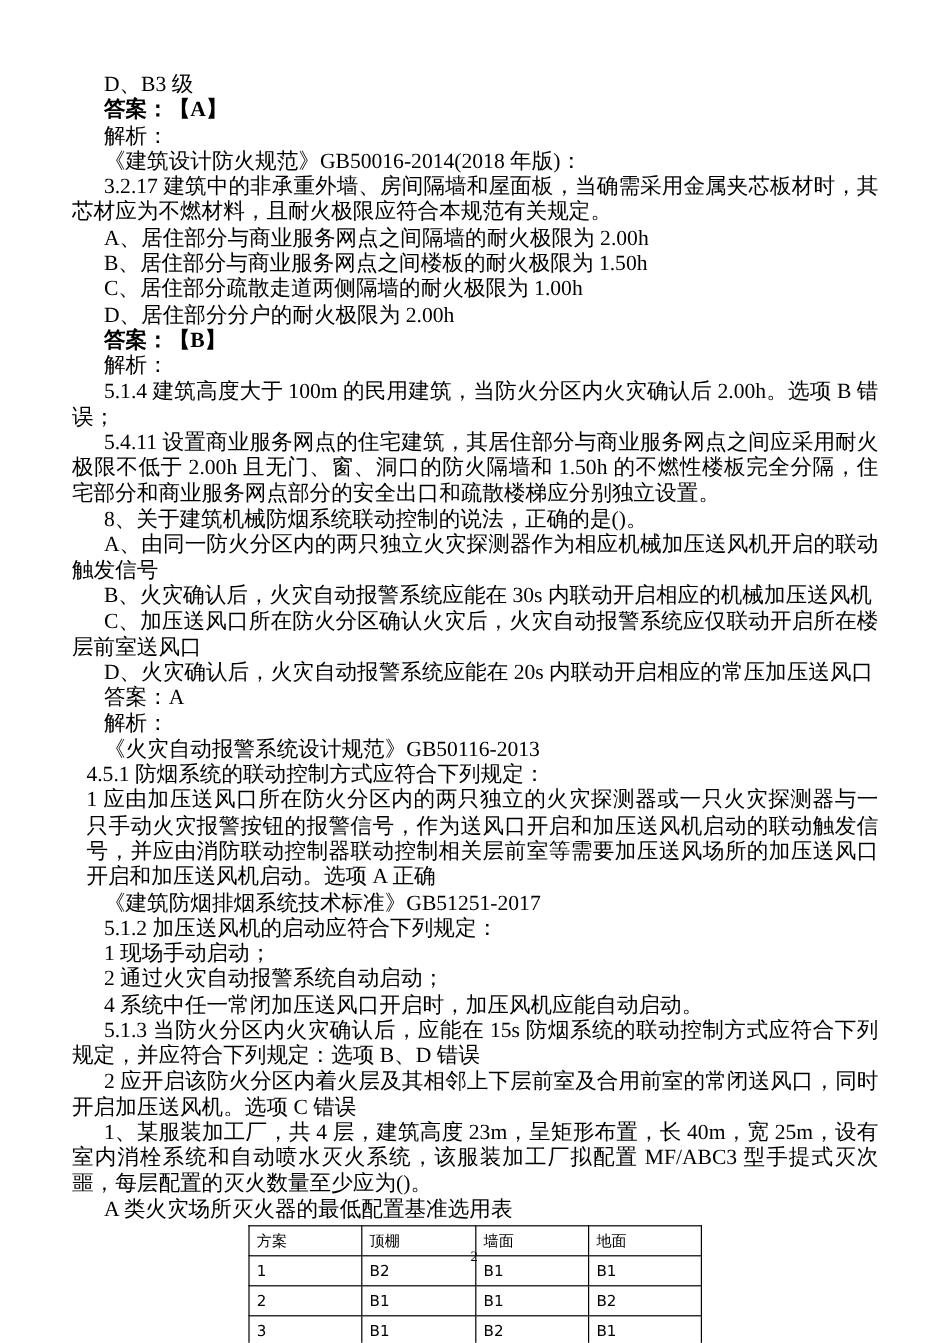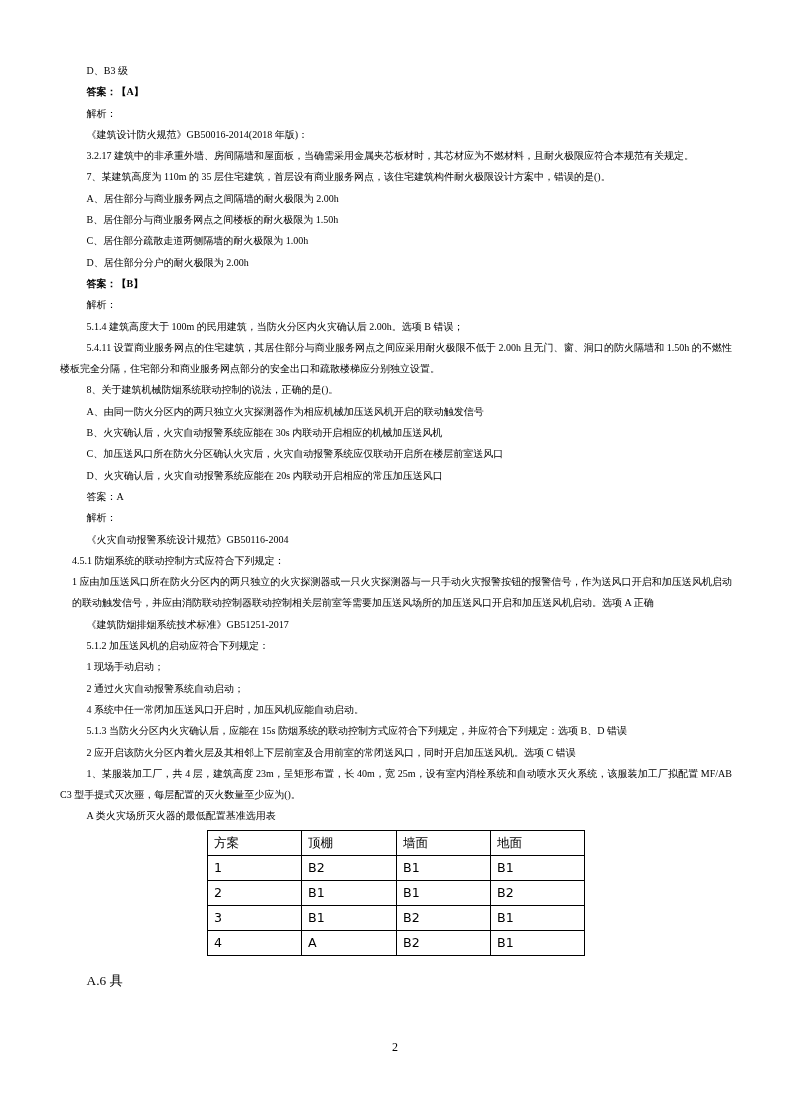--- a/index.html
+++ b/index.html
@@ -24,21 +24,21 @@
     padding: 60px 58px 40px 60px;
   }
   .doc-body {
     font-size: 13.3px;
     line-height: 21.3px;
     text-align: justify;
     text-justify: inter-ideograph;
   }
   .para {
     margin: 0;
-    font-size: 10px;
+    font-size: 18px;
     line-height: 21.3px;
     text-align: justify;
     text-justify: inter-ideograph;
     white-space: normal;
     word-break: break-all;
   }
   
   .indent-2 { text-indent: 26.6px; }
   .indent-0 { text-indent: 0; margin-left: 12px; }
   
@@ -98,38 +98,37 @@
 <div class="page">
 
   <div class="doc-body">
 
     <p class="para indent-2">D、B3 级</p>
     <p class="para indent-2 bold">答案：【A】</p>
     <p class="para indent-2">解析：</p>
     <p class="para indent-2">《建筑设计防火规范》GB50016-2014(2018 年版)：</p>
     <p class="para indent-2">3.2.17 建筑中的非承重外墙、房间隔墙和屋面板，当确需采用金属夹芯板材时，其芯材应为不燃材料，且耐火极限应符合本规范有关规定。</p>
 
-    <p class="para indent-2">7、某建筑高度为 110m 的 35 层住宅建筑，首层设有商业服务网点，该住宅建筑构件耐火极限设计方案中，错误的是()。</p>
     <p class="para opt">A、居住部分与商业服务网点之间隔墙的耐火极限为 2.00h</p>
     <p class="para opt">B、居住部分与商业服务网点之间楼板的耐火极限为 1.50h</p>
     <p class="para opt">C、居住部分疏散走道两侧隔墙的耐火极限为 1.00h</p>
     <p class="para opt">D、居住部分分户的耐火极限为 2.00h</p>
     <p class="para indent-2 bold">答案：【B】</p>
     <p class="para indent-2">解析：</p>
     <p class="para indent-2">5.1.4 建筑高度大于 100m 的民用建筑，当防火分区内火灾确认后 2.00h。选项 B 错误；</p>
     <p class="para indent-2">5.4.11 设置商业服务网点的住宅建筑，其居住部分与商业服务网点之间应采用耐火极限不低于 2.00h 且无门、窗、洞口的防火隔墙和 1.50h 的不燃性楼板完全分隔，住宅部分和商业服务网点部分的安全出口和疏散楼梯应分别独立设置。</p>
 
     <p class="para indent-2">8、关于建筑机械防烟系统联动控制的说法，正确的是()。</p>
     <p class="para opt">A、由同一防火分区内的两只独立火灾探测器作为相应机械加压送风机开启的联动触发信号</p>
     <p class="para opt">B、火灾确认后，火灾自动报警系统应能在 30s 内联动开启相应的机械加压送风机</p>
     <p class="para opt">C、加压送风口所在防火分区确认火灾后，火灾自动报警系统应仅联动开启所在楼层前室送风口</p>
     <p class="para opt">D、火灾确认后，火灾自动报警系统应能在 20s 内联动开启相应的常压加压送风口</p>
     <p class="para indent-2">答案：A</p>
     <p class="para indent-2">解析：</p>
-    <p class="para indent-2">《火灾自动报警系统设计规范》GB50116-2004</p>
+    <p class="para indent-2">《火灾自动报警系统设计规范》GB50116-2013</p>
     <p class="para indent-0">4.5.1 防烟系统的联动控制方式应符合下列规定：</p>
     <p class="para indent-0">1 应由加压送风口所在防火分区内的两只独立的火灾探测器或一只火灾探测器与一只手动火灾报警按钮的报警信号，作为送风口开启和加压送风机启动的联动触发信号，并应由消防联动控制器联动控制相关层前室等需要加压送风场所的加压送风口开启和加压送风机启动。选项 A 正确</p>
     <p class="para indent-2">《建筑防烟排烟系统技术标准》GB51251-2017</p>
     <p class="para indent-2">5.1.2 加压送风机的启动应符合下列规定：</p>
     <p class="para subitem">1 现场手动启动；</p>
     <p class="para subitem">2 通过火灾自动报警系统自动启动；</p>
     <p class="para subitem">4 系统中任一常闭加压送风口开启时，加压风机应能自动启动。</p>
     <p class="para indent-2">5.1.3 当防火分区内火灾确认后，应能在 15s 防烟系统的联动控制方式应符合下列规定，并应符合下列规定：选项 B、D 错误</p>
     <p class="para subitem">2 应开启该防火分区内着火层及其相邻上下层前室及合用前室的常闭送风口，同时开启加压送风机。选项 C 错误</p>
 

